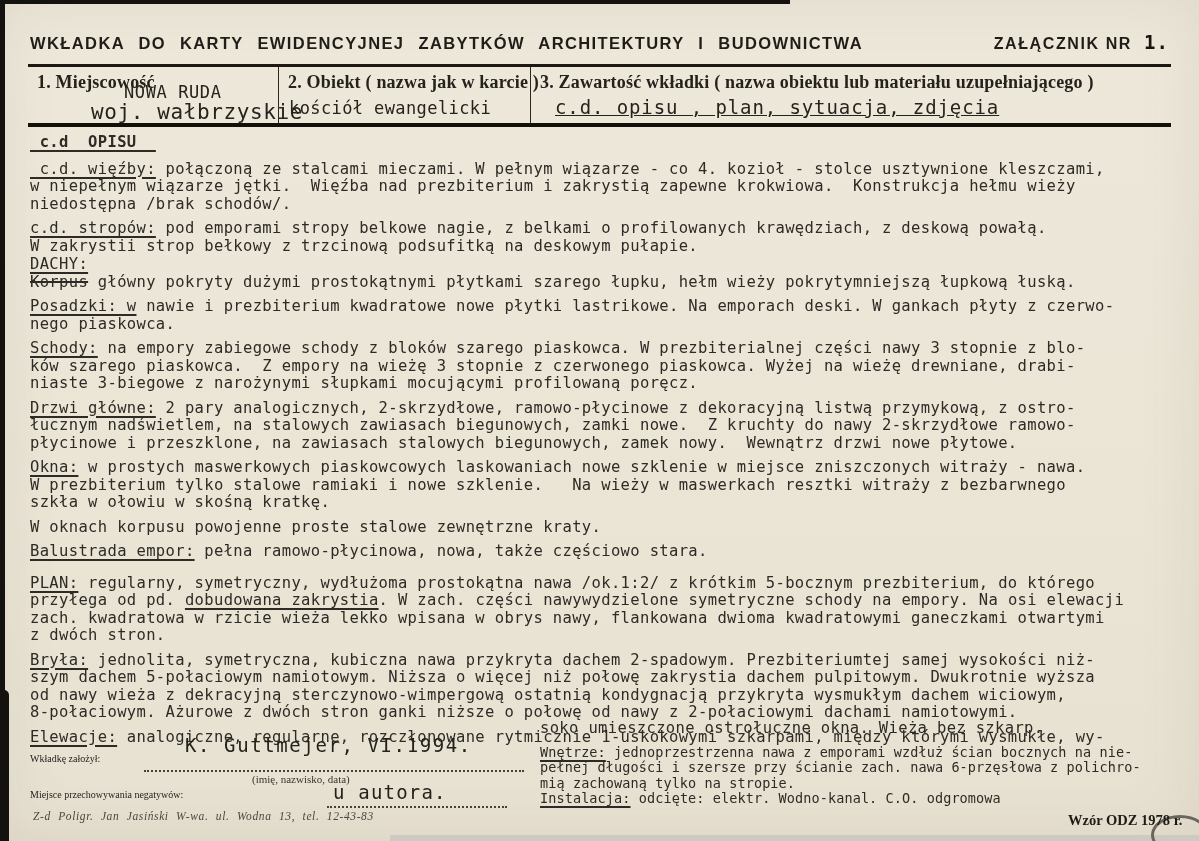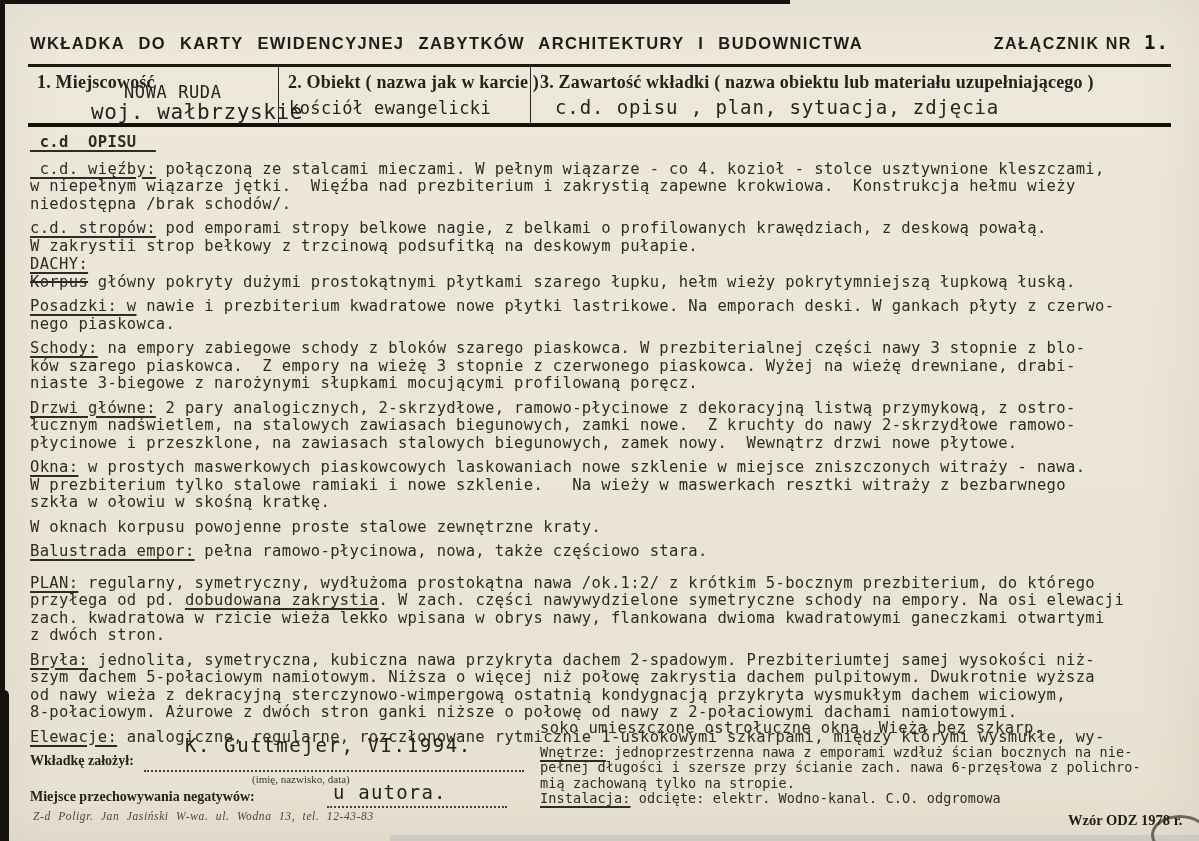--- a/index.html
+++ b/index.html
@@ -31,37 +31,37 @@
   .cell{position:relative;height:100%;}
   .cell + .cell{border-left:1.5px solid #2a2722;}
   .c1{width:250px;}
   .c2{width:239px;padding-left:12px;}
   .c3{flex:1;}
   .cell-label{position:absolute;top:5px;left:9px;font-family:"Liberation Serif",serif;font-weight:700;font-size:18px;letter-spacing:.2px;color:#25221d;white-space:nowrap;}
   .typed{font-family:"DejaVu Sans Mono",monospace;color:#26231d;white-space:nowrap;position:absolute;}
   .v-nowa{left:96px;top:15px;font-size:17px;letter-spacing:.6px;}
   .v-woj{left:63px;top:33px;font-size:21px;letter-spacing:.6px;}
   .v-kosciol{left:10px;top:31px;font-size:17px;letter-spacing:.4px;}
-  .v-zawartosc{left:24px;top:29px;font-size:19px;letter-spacing:.9px;}
+  .v-zawartosc{left:24px;top:29px;font-size:19px;letter-spacing:.9px;text-decoration:underline;}
 
   
   .doc-body{position:absolute;left:30px;top:134px;width:1141px;}
   .ln{white-space:pre;font-size:15.5px;line-height:17.5px;letter-spacing:.35px;}
   .para{margin:0 0 7px 0;}
   .para:nth-child(1){margin-bottom:9px;font-weight:bold;}
   .para:nth-child(3){margin-bottom:1px;}
   .para:nth-child(10){margin-bottom:14px;}
   .para:last-child{margin-bottom:8px;}
   .seg-u{text-decoration:underline;text-decoration-thickness:1.5px;text-underline-offset:3px;}
   .seg-st{text-decoration:line-through;text-decoration-thickness:1.5px;}
   .seg-n{}
 
   
   .ft-guttmejer{position:absolute;left:185px;top:734px;font-size:19px;letter-spacing:1.6px;color:#24211b;white-space:nowrap;}
-  .ft-label{position:absolute;font-family:"Liberation Serif",serif;font-weight:700;font-size:14px;color:#25221d;white-space:nowrap;}
+  .ft-label{position:absolute;font-family:"Liberation Serif",serif;font-weight:400;font-size:10px;color:#25221d;white-space:nowrap;}
   .lbl-founder{left:30px;top:753px;}
   .lbl-negatives{left:30px;top:789px;}
   .dotline{position:absolute;height:16px;border-bottom:2px dotted #45413a;}
   .dots-founder{left:144px;top:754px;width:380px;}
   .dots-negatives{left:327px;top:790px;width:180px;}
   .ft-hint{position:absolute;left:252px;top:773px;font-family:"Liberation Serif",serif;font-size:11px;color:#37342e;}
   .ft-uautora{position:absolute;left:333px;top:781px;font-size:19px;letter-spacing:1.2px;color:#24211b;white-space:nowrap;}
   .ft-imprint{position:absolute;left:33px;top:810px;font-family:"Liberation Serif",serif;font-style:italic;font-size:11.5px;letter-spacing:.6px;word-spacing:4px;color:#4c473f;white-space:nowrap;}
   .ft-wzor{position:absolute;left:1068px;top:812px;font-family:"Liberation Serif",serif;font-weight:700;font-size:14.5px;color:#1e1b16;white-space:nowrap;}
   .ft-right{position:absolute;left:540px;top:720px;width:632px;}

